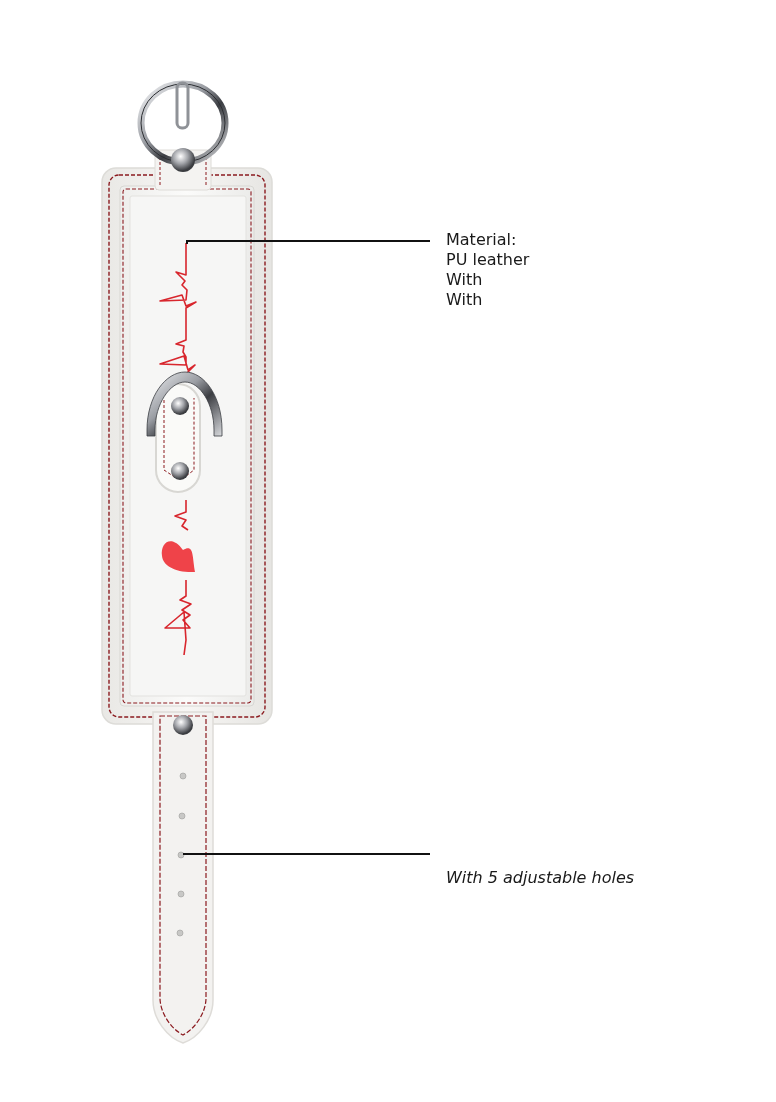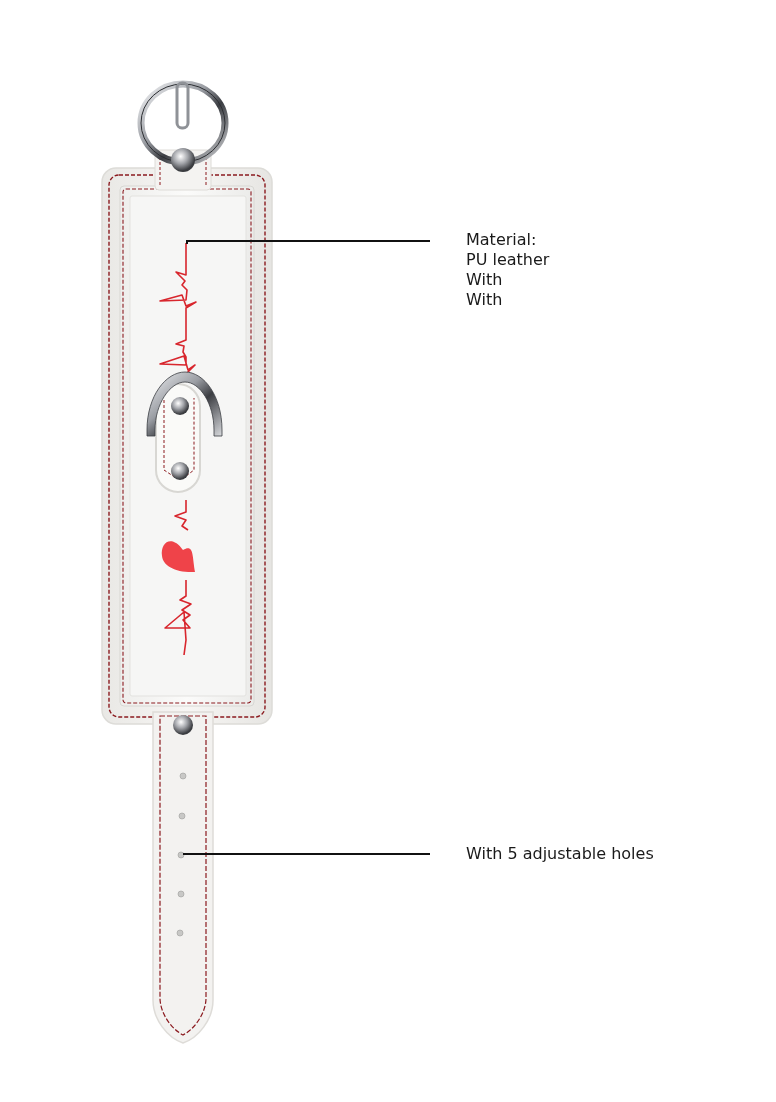--- a/index.html
+++ b/index.html
@@ -1,20 +1,20 @@
 <!DOCTYPE html>
 <html><head>
 <meta charset="utf-8">
 <style>
   html, body { margin:0; padding:0; background:#ffffff; }
   body { width:776px; height:1102px; position:relative; overflow:hidden;
          font-family:"DejaVu Sans","Liberation Sans",sans-serif; }
   .product { position:absolute; left:0; top:0; width:776px; height:1102px; }
   .callout-text { position:absolute; color:#1a1a1a; font-size:16px; line-height:20px; }
-  .callout-text div { white-space:nowrap;margin-left:20px; }
+  .callout-text div { white-space:nowrap; }
   .leader { position:absolute; height:2px; background:#111; }
   .leader-v { position:absolute; width:2px; background:#111; }
 </style>
 </head>
 <body>
 
 <svg class="product" width="776" height="1102" viewBox="0 0 776 1102" xmlns="http://www.w3.org/2000/svg">
   <defs>
     <linearGradient id="leatherG" x1="0" x2="1" y1="0" y2="0">
       <stop offset="0" stop-color="#e9e8e5"></stop>
@@ -92,15 +92,15 @@
 <div class="leader" style="left:187px; top:240px; width:243px;"></div>
 <div class="leader" style="left:183px; top:853px; width:247px;"></div>
 
 <div class="callout-text" style="left:446px; top:230px;">
   <div>Material:</div>
   <div>PU leather</div>
   <div>With</div>
   <div>With</div>
 </div>
 
-<div class="callout-text" style="left:446px; top:844px;">
+<div class="callout-text" style="left:446px; top:868px;font-style:italic;">
   <div>With 5 adjustable holes</div>
 </div>
 
 </body></html>

